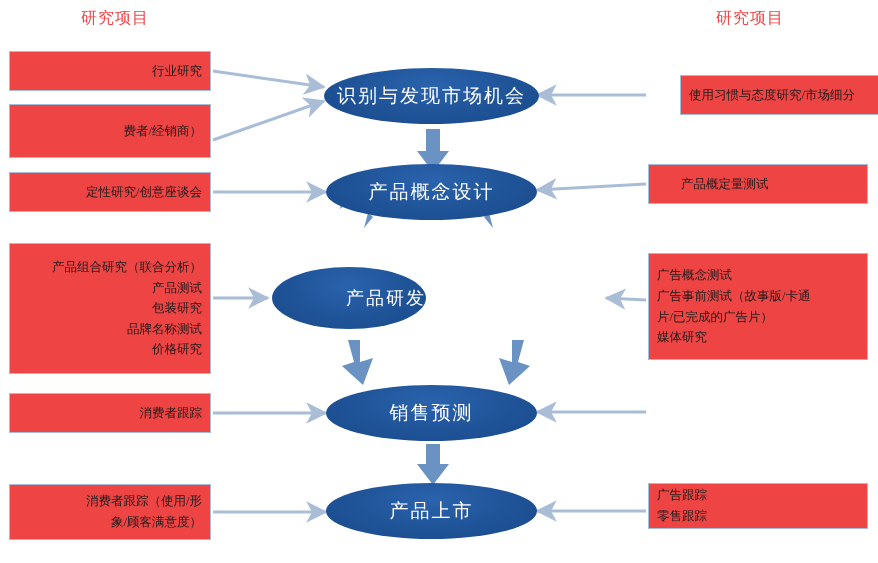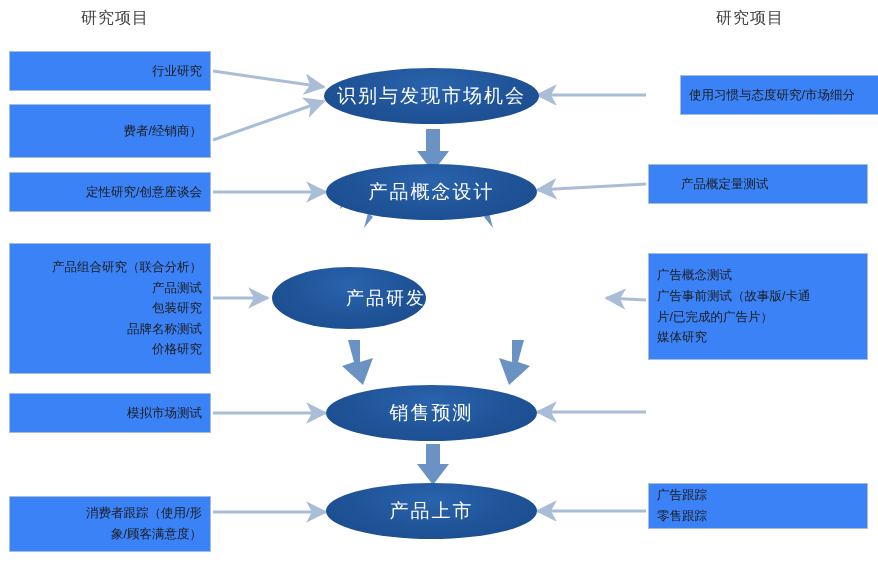--- a/index.html
+++ b/index.html
@@ -11,38 +11,39 @@
     position: relative;
     width: 878px;
     height: 563px;
     background: #ffffff;
     font-family: "Liberation Sans", "DejaVu Sans", sans-serif;
     overflow: hidden;
   }
   .col-title {
     position: absolute;
     font-size: 16px;
-    color: #404040;
+    color: #ef4444;
     text-align: center;
     letter-spacing: 1px;
     white-space: nowrap;
   }
   
   .side-box {
     position: absolute;
     box-sizing: border-box;
-    background: #3b82f6;
+    background: #ef4444;
     border: 1px solid #a6bcd8;
     font-size: 12.5px;
     color: #1c1c1c;
     line-height: 1.65;
     padding: 5px 8px;
     display: flex;
     flex-direction: column;
     justify-content: center;
+    font-family: Liberation Serif, serif;
   }
   .side-box.left  { text-align: right;  align-items: flex-end; }
   .side-box.right { text-align: left;   align-items: flex-start; }
   .side-box .line { white-space: pre-wrap; }
 
   
   .node {
     position: absolute;
     border-radius: 50%;
     background: #1f5397;
@@ -88,24 +89,24 @@
 
   <div class="side-box left" style="left:9px; top:243px; width:202px; height:131px;">
     <div class="line">产品组合研究（联合分析）</div>
     <div class="line">产品测试</div>
     <div class="line">包装研究</div>
     <div class="line">品牌名称测试</div>
     <div class="line">价格研究</div>
   </div>
 
   <div class="side-box left" style="left:9px; top:393px; width:202px; height:40px;">
-    <div class="line">模拟市场测试</div>
+    <div class="line">消费者跟踪</div>
   </div>
 
-  <div class="side-box left" style="left:9px; top:496px; width:202px; height:56px;text-align:right;">
+  <div class="side-box left" style="left:9px; top:484px; width:202px; height:56px;text-align:right;">
     <div class="line">消费者跟踪（使用/形</div>
     <div class="line">象/顾客满意度）</div>
   </div>
 
   <div class="side-box right" style="left:648px; top:75px; width:220px; height:40px;margin-left:32px;">
     <div class="line">使用习惯与态度研究/市场细分</div>
   </div>
 
   <div class="side-box right" style="left:648px; top:164px; width:220px; height:40px;padding-left:32px;">
     <div class="line">产品概定量测试</div>

